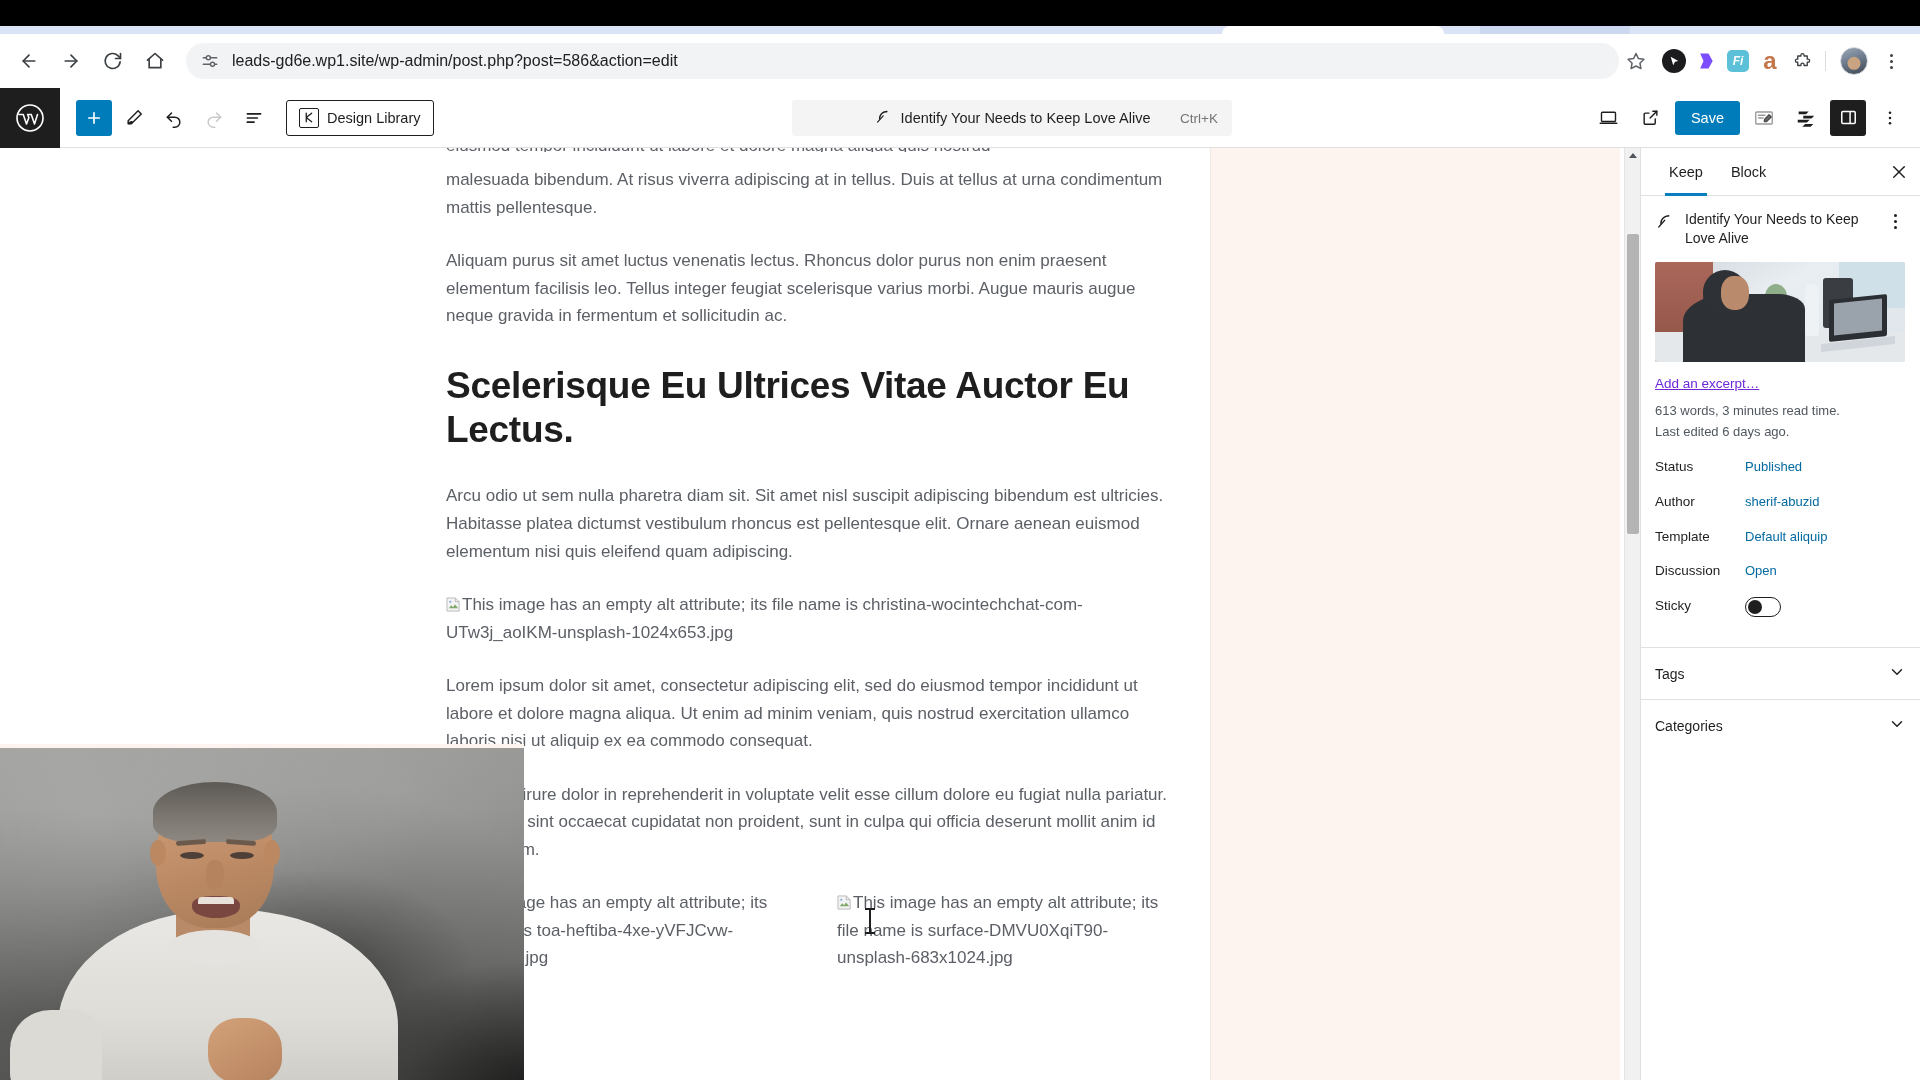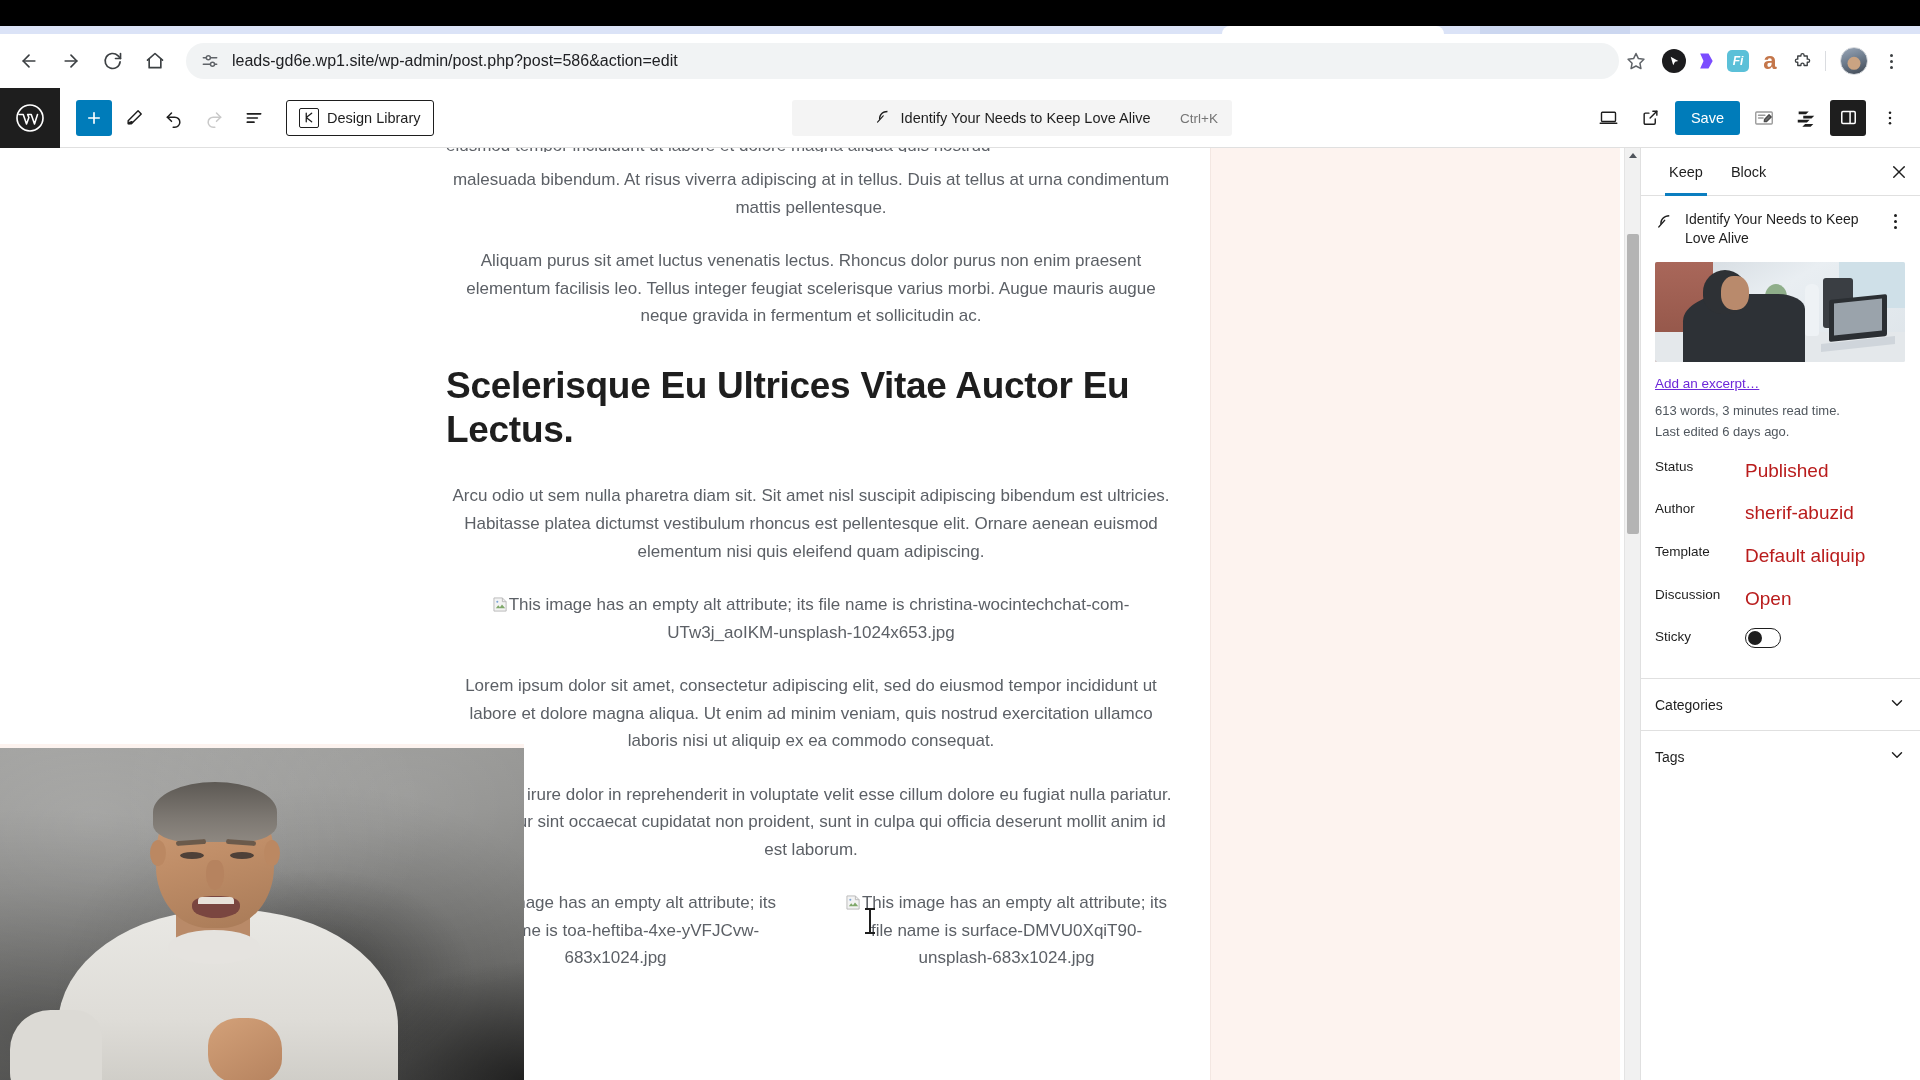--- a/index.html
+++ b/index.html
@@ -163,21 +163,20 @@
     background: #b4b4b4; border-radius: 2px;
   }
 
   #post-content {
     position: absolute; left: 446px; top: 0; width: 730px;
   }
   #post-content p, #post-content .imgalt {
     font-size: 17px; line-height: 1.62; color: #5c6066;
     font-family: "Liberation Sans", sans-serif;
     margin-bottom: 26px;
-    text-align: center;
   }
   #post-content h2 {
     font-size: 37px; line-height: 1.2; font-weight: 700; color: #1e1e1e;
     letter-spacing: -0.3px; margin: 34px 0 30px 0;
     font-family: "Liberation Sans", sans-serif;
   }
   .broken-img-glyph {
     display: inline-block; width: 15px; height: 15px; vertical-align: -2px;
     margin-right: 1px; position: relative;
   }
@@ -253,21 +252,21 @@
 
   #excerpt-link {
     display: block; margin-top: 14px; font-size: 13.5px; color: #6d28d9;
     text-decoration: underline; cursor: pointer;
   }
   .meta-line { margin-top: 10px; font-size: 13px; color: #50575e; line-height: 1.5; }
 
   #post-fields { padding: 16px 14px 14px 14px; }
   .field-row { display: flex; align-items: flex-start; margin-bottom: 16px; }
   .field-label { width: 90px; flex: none; font-size: 13.5px; color: #1e1e1e; line-height: 1.4; }
-  .field-value { flex: 1; font-size: 19px; color: #b91c1c; line-height: 1.4; cursor: pointer; word-break: break-word; }
+  .field-value { flex: 1; font-size: 13px; color: #0369a1; line-height: 1.4; cursor: pointer; word-break: break-word; }
   .toggle {
     width: 36px; height: 20px; border-radius: 10px; border: 1.5px solid #1e1e1e;
     background: #fff; position: relative; cursor: pointer;
   }
   .toggle i {
     position: absolute; left: 2px; top: 2px; width: 14px; height: 14px;
     border-radius: 50%; background: #1e1e1e;
   }
 
   .sb-section {
@@ -658,29 +657,29 @@
     </div>
     <div class="field-row">
       <span class="field-label">Sticky</span>
       <span class="toggle">
           <i></i>
         </span>
     </div>
   </div>
 
   <div class="sb-section">
-    <span>Categories</span>
+    <span>Tags</span>
     <span class="chev">
       <svg width="18" height="18" viewBox="0 0 24 24" fill="none" stroke="currentColor" stroke-width="1.9" stroke-linecap="round" stroke-linejoin="round">
           <polyline points="6 9 12 15 18 9"></polyline>
         </svg>
     </span>
   </div>
   <div class="sb-section">
-    <span>Tags</span>
+    <span>Categories</span>
     <span class="chev">
       <svg width="18" height="18" viewBox="0 0 24 24" fill="none" stroke="currentColor" stroke-width="1.9" stroke-linecap="round" stroke-linejoin="round">
           <polyline points="6 9 12 15 18 9"></polyline>
         </svg>
     </span>
   </div>
 </div>
 
 <div id="webcam-overlay">
   <div class="wc" id="wc-wall-tex"></div>

